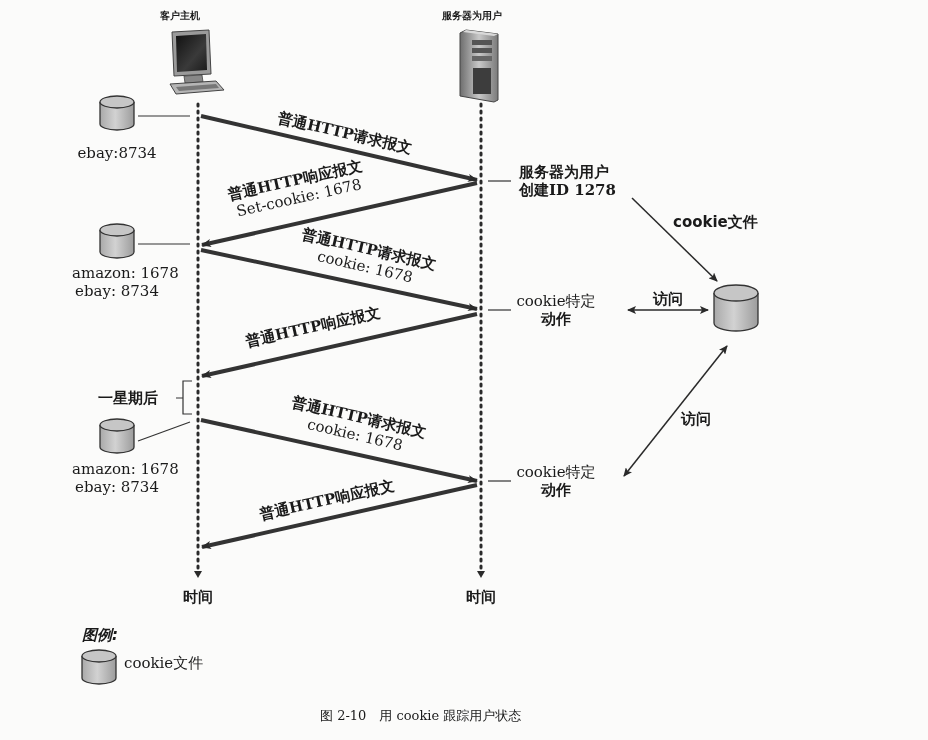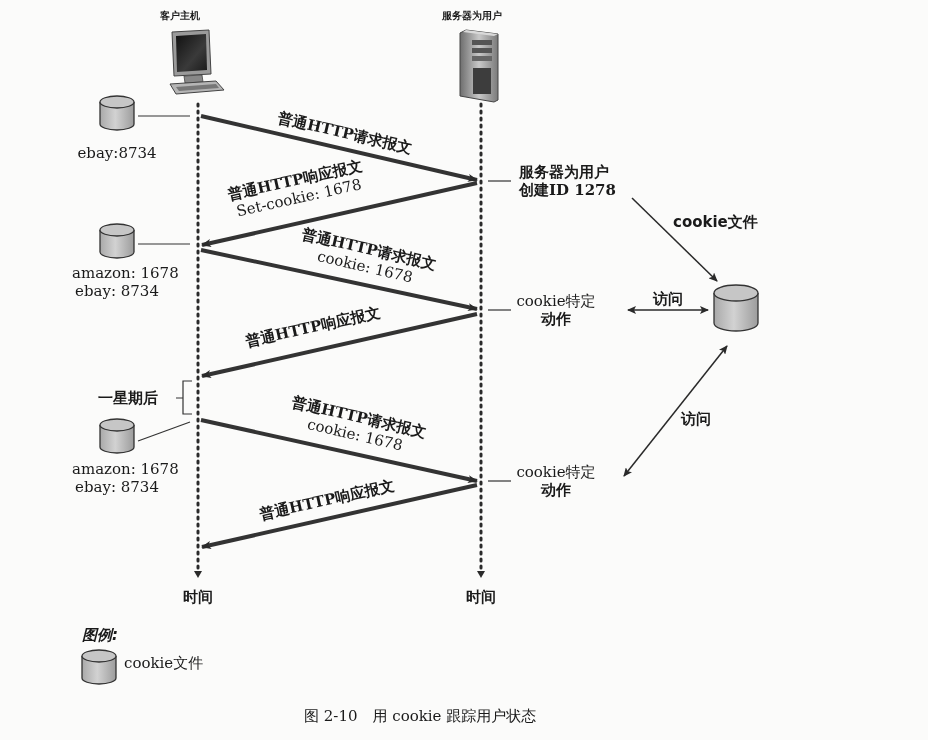--- a/index.html
+++ b/index.html
@@ -156,13 +156,13 @@
 <div class="t sans bold" style="left:673px; top:213px;">cookie文件</div>
 <div class="t sans bold" style="left:653px; top:290px;">访问</div>
 <div class="t sans bold" style="left:681px; top:410px;">访问</div>
 
 <div class="t sans bold" style="left:183px; top:588px;">时间</div>
 <div class="t sans bold" style="left:466px; top:588px;">时间</div>
 
 <div class="t sans bold" style="left:82px; top:626px;font-style:italic;">图例:</div>
 <div class="t" style="left:124px; top:654px;">cookie文件</div>
 
-<div class="t" style="left:304px; top:707px; font-size:15px;">图 2-10　用 cookie 跟踪用户状态</div>
+<div class="t" style="left:320px; top:707px; font-size:13px;">图 2-10　用 cookie 跟踪用户状态</div>
 
 </body></html>

